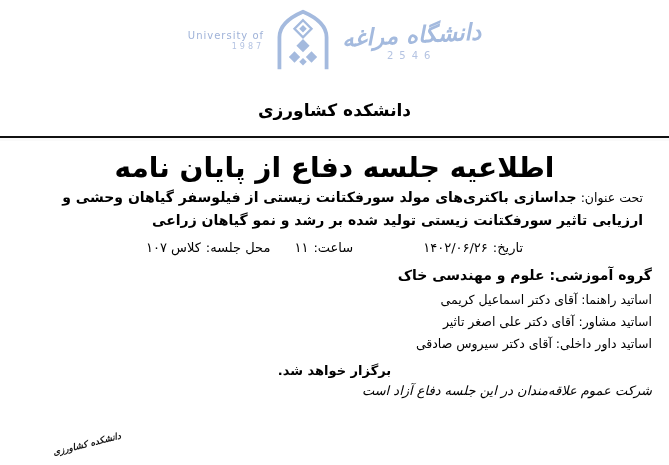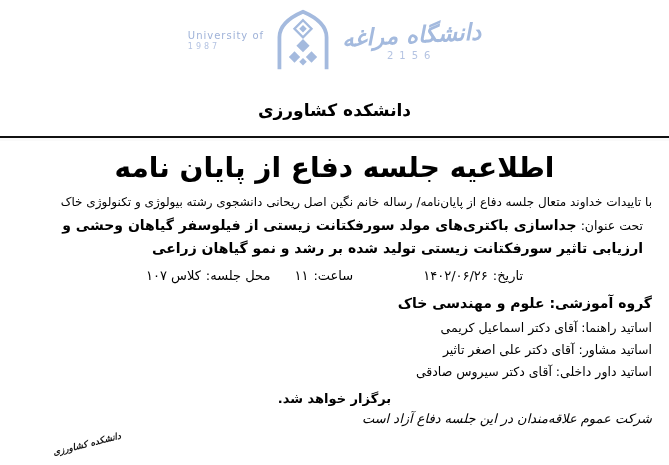--- a/index.html
+++ b/index.html
@@ -14,20 +14,21 @@
   
   .logo-row{
     display:flex;
     justify-content:center;
     align-items:center;
     padding-top:6px;
     height:70px;
     gap:6px;
   }
   .logo-en{
+    text-align:right;
     color:#9fb2d8;
     line-height:1.25;
     margin-left:2px;
   }
   .logo-en .l1{font-size:10px;letter-spacing:1px;}
   .logo-en .l2{font-size:13px;font-weight:bold;letter-spacing:3.5px;}
   .logo-en .l3{font-size:8px;letter-spacing:3px;color:#b4c3e2;}
   .emblem{width:66px;height:66px;flex:0 0 auto;}
   .logo-fa{
     text-align:center;
@@ -157,33 +158,32 @@
       <g fill="#a4bade" stroke="none">
         <path d="M35 17 L39 21 L35 25 L31 21 Z"></path>
         <path d="M35 32 L42 39 L35 46 L28 39 Z"></path>
         <path d="M26 45 L32 51 L26 57 L20 51 Z"></path>
         <path d="M44 45 L50 51 L44 57 L38 51 Z"></path>
         <path d="M35 52 L39 56 L35 60 L31 56 Z"></path>
       </g>
     </svg>
     <div class="logo-fa">
       <div class="fa-name">دانشگاه مراغه</div>
-      <div class="fa-year">2156</div>
+      <div class="fa-year">2546</div>
     </div>
   </div>
 
   <div class="faculty-title">دانشکده کشاورزی</div>
 
   <div class="divider"></div>
 
   <div class="main-title">اطلاعیه جلسه دفاع از پایان نامه</div>
 
   <div class="content">
 
-    <p class="intro">با تاییدات خداوند متعال جلسه دفاع از پایان‌نامه/ رساله خانم نگین اصل ریحانی دانشجوی رشته بیولوژی و تکنولوژی خاک</p>
 
     <p class="thesis"><span class="label">تحت عنوان:</span><span class="title">جداسازی باکتری‌های مولد سورفکتانت زیستی از فیلوسفر گیاهان وحشی و ارزیابی تاثیر سورفکتانت زیستی تولید شده بر رشد و نمو گیاهان زراعی</span></p>
 
     <div class="meta-row">
       <span class="meta-item"><span class="lbl">تاریخ:</span><span>۱۴۰۲/۰۶/۲۶</span></span>
       <span class="gap-lg"></span>
       <span class="meta-item"><span class="lbl">ساعت:</span><span>۱۱</span></span>
       <span class="gap-sm"></span>
       <span class="meta-item"><span class="lbl">محل جلسه:</span><span>کلاس ۱۰۷</span></span>
     </div>

